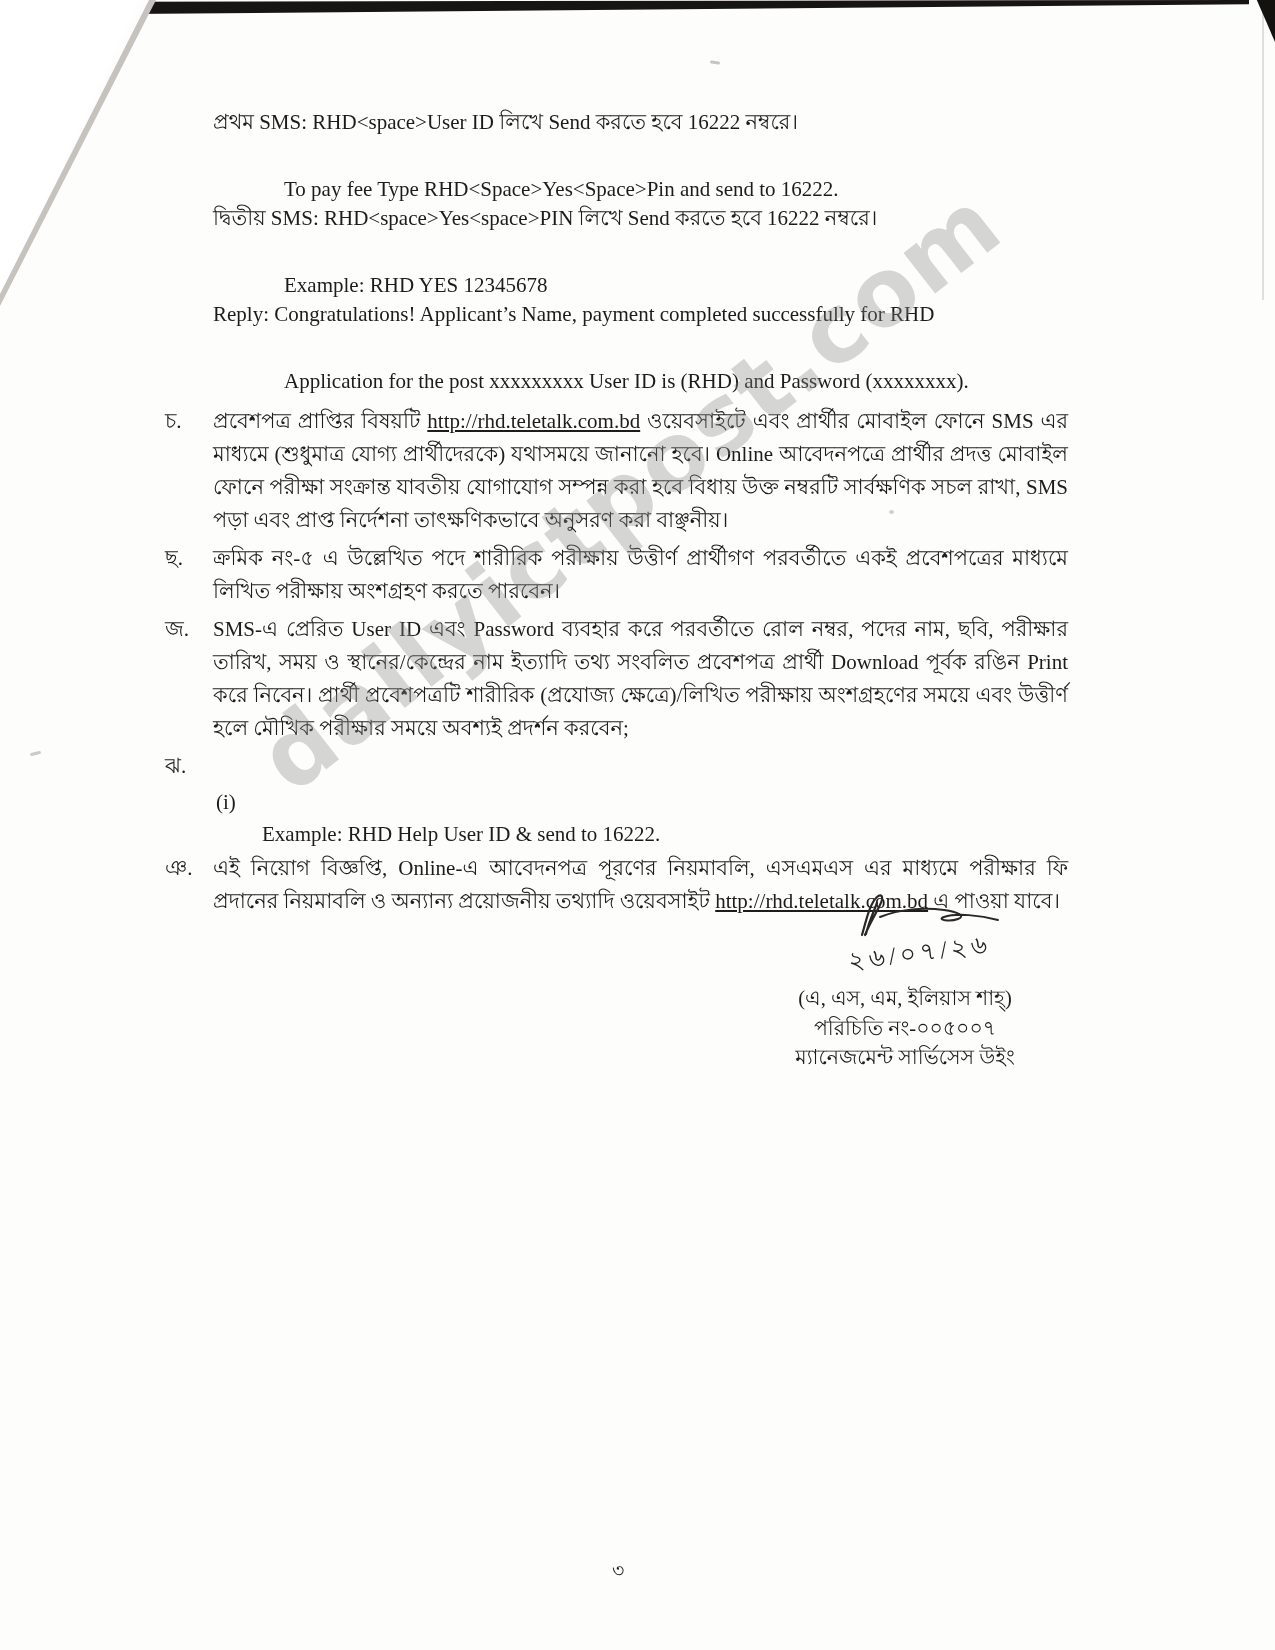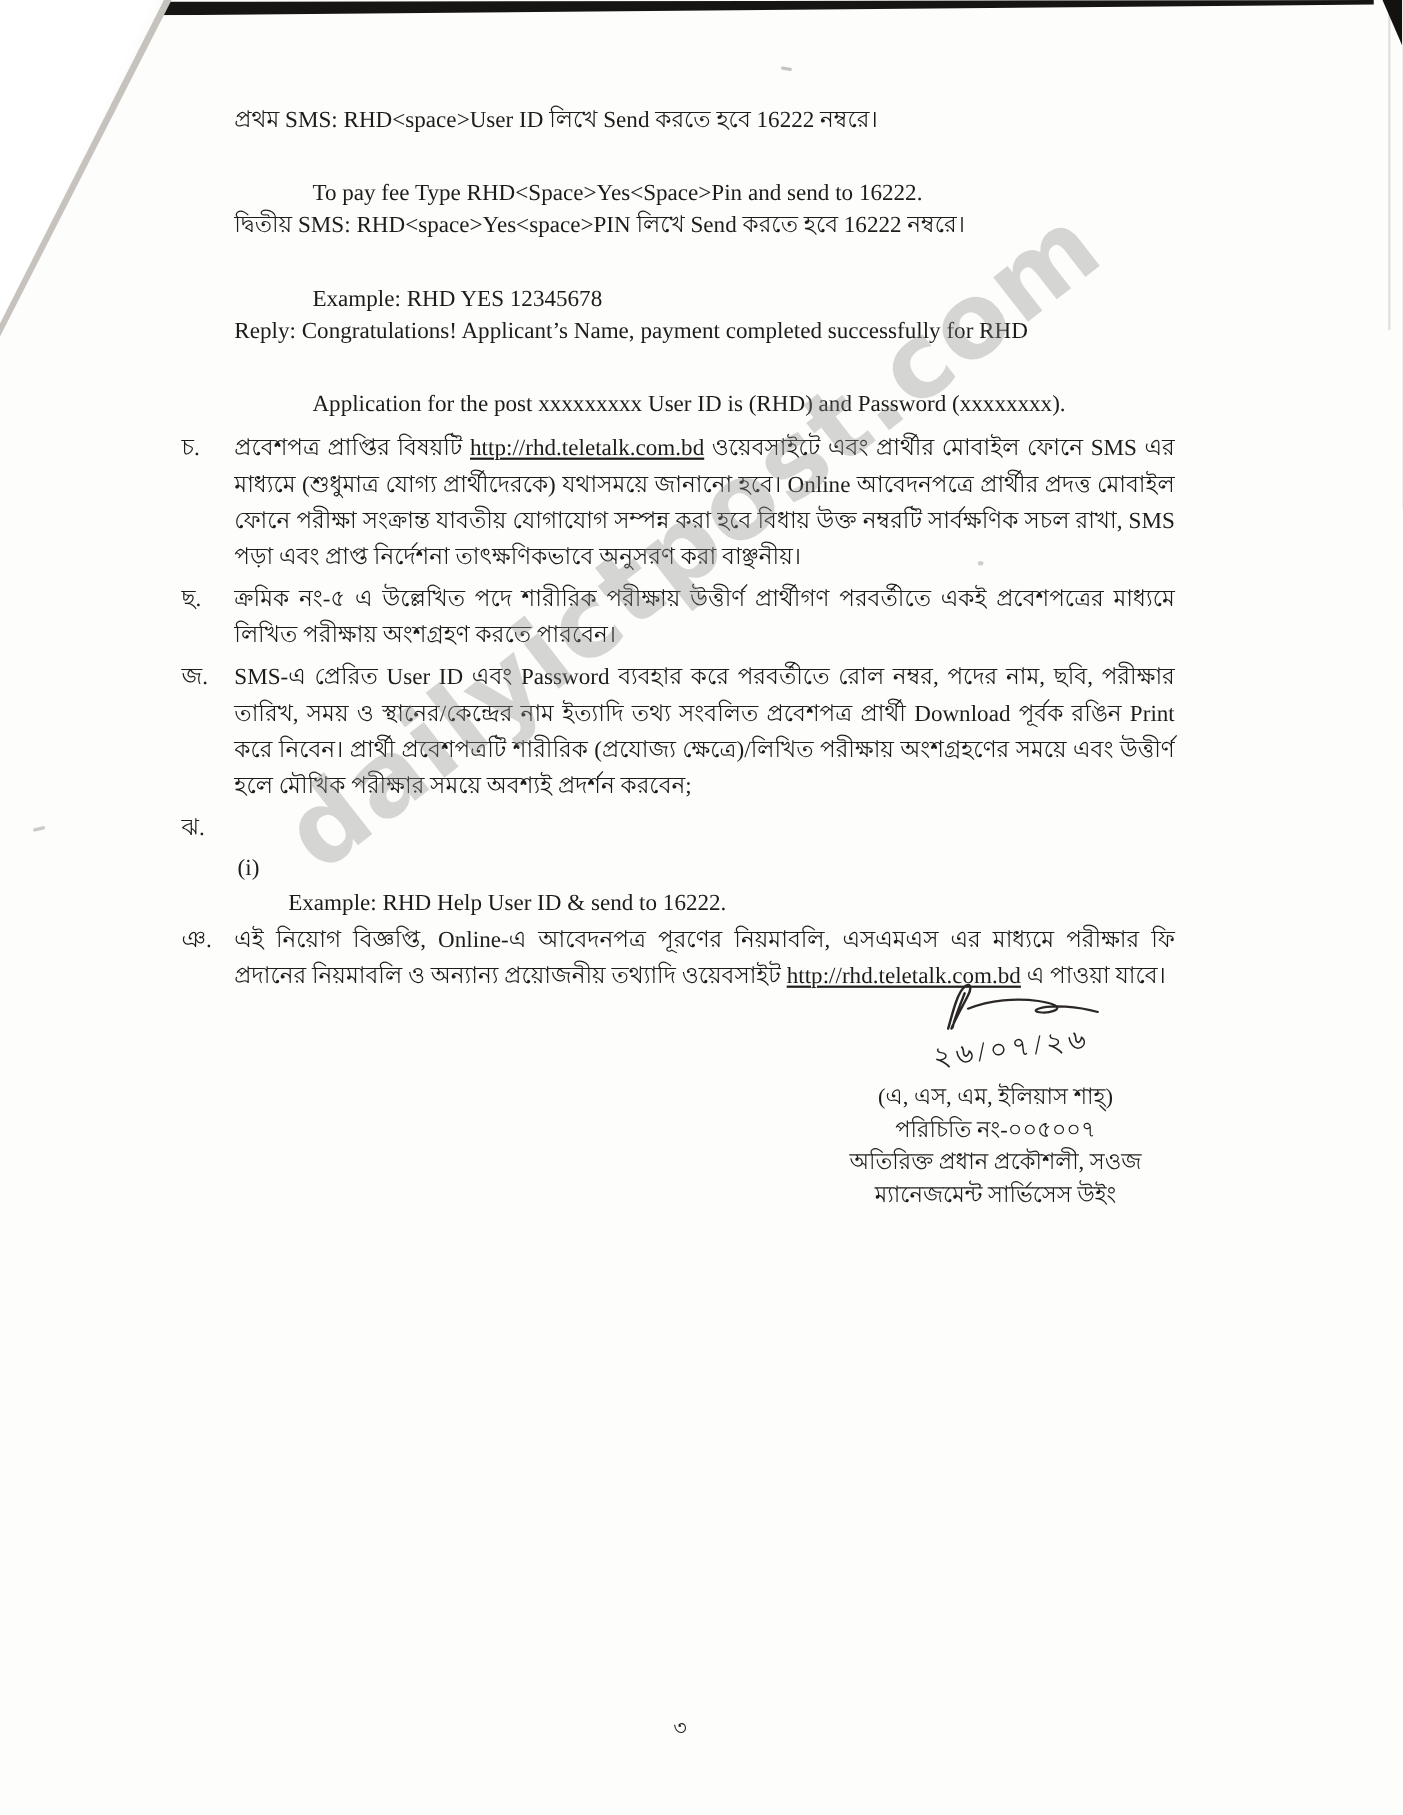--- a/index.html
+++ b/index.html
@@ -35,21 +35,21 @@
   .speck-3{left:30px;top:752px;width:11px;height:3px;transform:rotate(-14deg);opacity:.5;}
   
   .watermark{
     position:absolute;left:175px;top:428px;width:910px;height:125px;
     font-family:"DejaVu Sans",sans-serif;font-weight:bold;font-size:94px;
     letter-spacing:2px;text-align:center;line-height:125px;
     transform:rotate(-38deg);color:#8a8a8a;opacity:.34;z-index:6;pointer-events:none;
     white-space:nowrap;
   }
   
-  .content{position:absolute;left:0;top:94px;width:1275px;z-index:2;}
+  .content{position:absolute;left:0;top:108px;width:1275px;z-index:2;}
   .sms-block{margin-left:213px;width:872px;font-size:21px;line-height:29px;}
   .sline{white-space:nowrap;}
   .ind-a{padding-left:47px;}
   .ind-b{padding-left:71px;margin-top:38px;}
   .list{margin-top:9px;font-size:21px;}
   .item{display:flex;padding-left:165px;margin-bottom:5px;}
   .marker{flex:0 0 48px;line-height:33px;}
   .ibody{width:855px;text-align:justify;line-height:33px;}
   .url{text-decoration:underline;}
   .sub-item{display:flex;padding-left:216px;margin-bottom:3px;}
@@ -131,19 +131,18 @@
   </div>
 
   <div class="signature">
     <svg class="sig-mark" width="168" height="46" viewBox="0 0 168 46">
       <path d="M22,42 C26,28 30,10 37,4 C42,0 44,4 40,12 C35,22 28,34 25,42 M37,10 C33,20 28,32 26,41" stroke="#2a2724" stroke-width="2.2" fill="none" stroke-linecap="round"></path>
       <path d="M40,24 C60,16 84,14 104,17 C118,19 126,23 118,26 C110,29 96,27 104,24 C116,20 140,22 158,27" stroke="#2a2724" stroke-width="2" fill="none" stroke-linecap="round"></path>
     </svg>
     <div class="sig-date">২৬/০৭/২৬</div>
     <div class="sig-line">(এ, এস, এম, ইলিয়াস শাহ্)</div>
     <div class="sig-line">পরিচিতি নং-০০৫০০৭</div>
-    <div class="sig-line">অতিরিক্ত প্রধান প্রকৌশলী, সওজ</div>
     <div class="sig-line">ম্যানেজমেন্ট সার্ভিসেস উইং</div>
   </div>
 
   <div class="page-number">৩</div>
 
 </div>
 
 </body></html>

